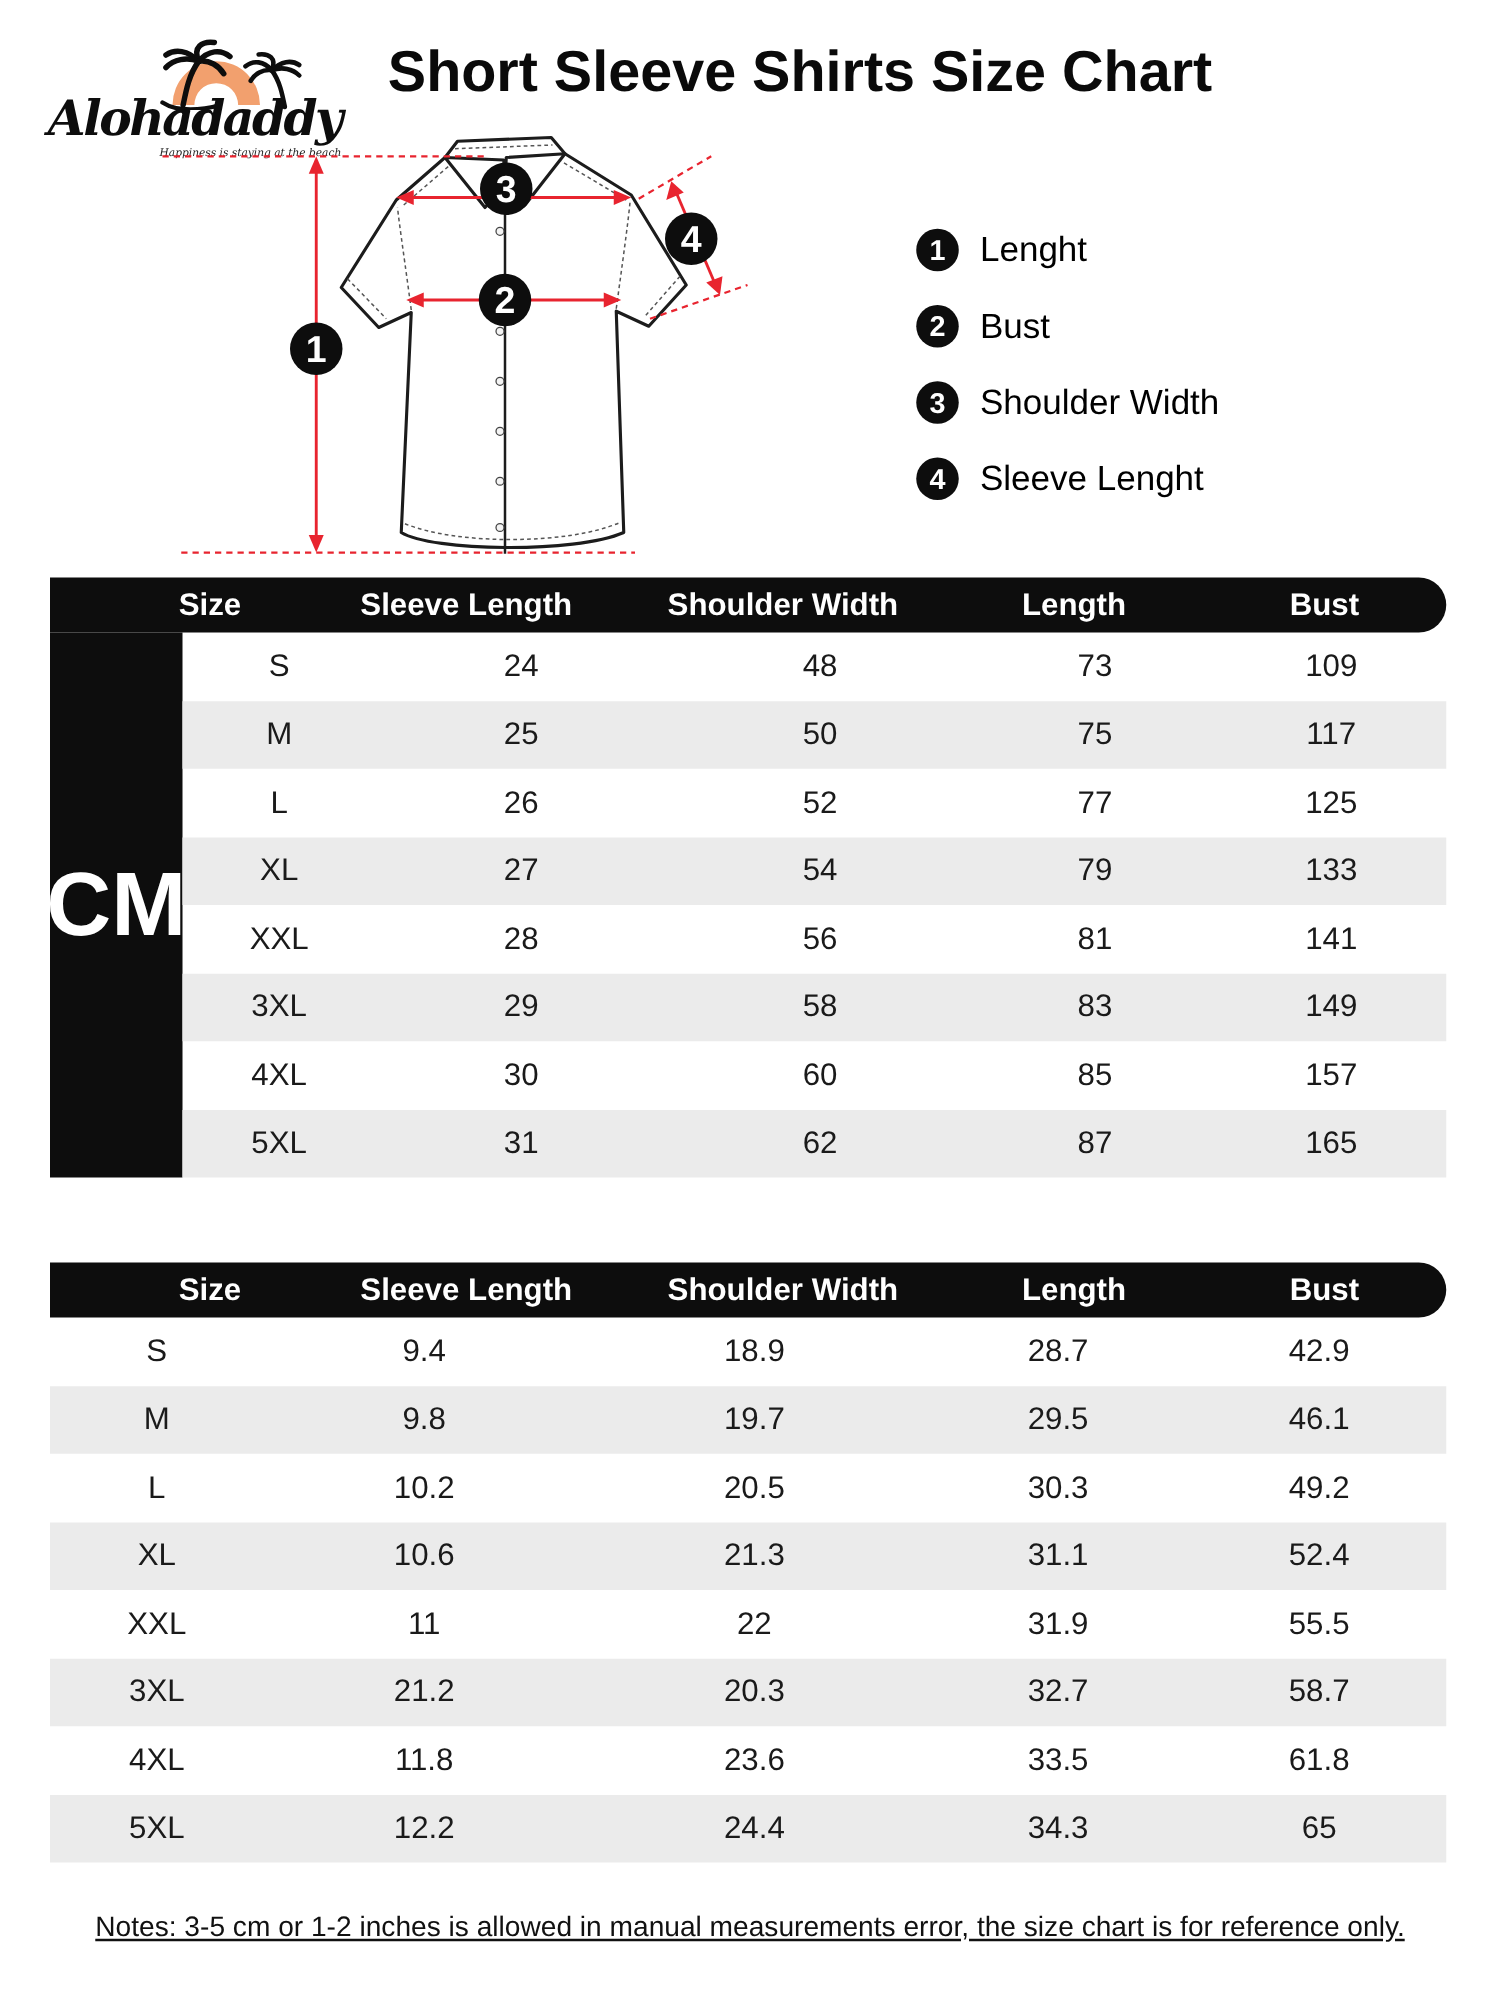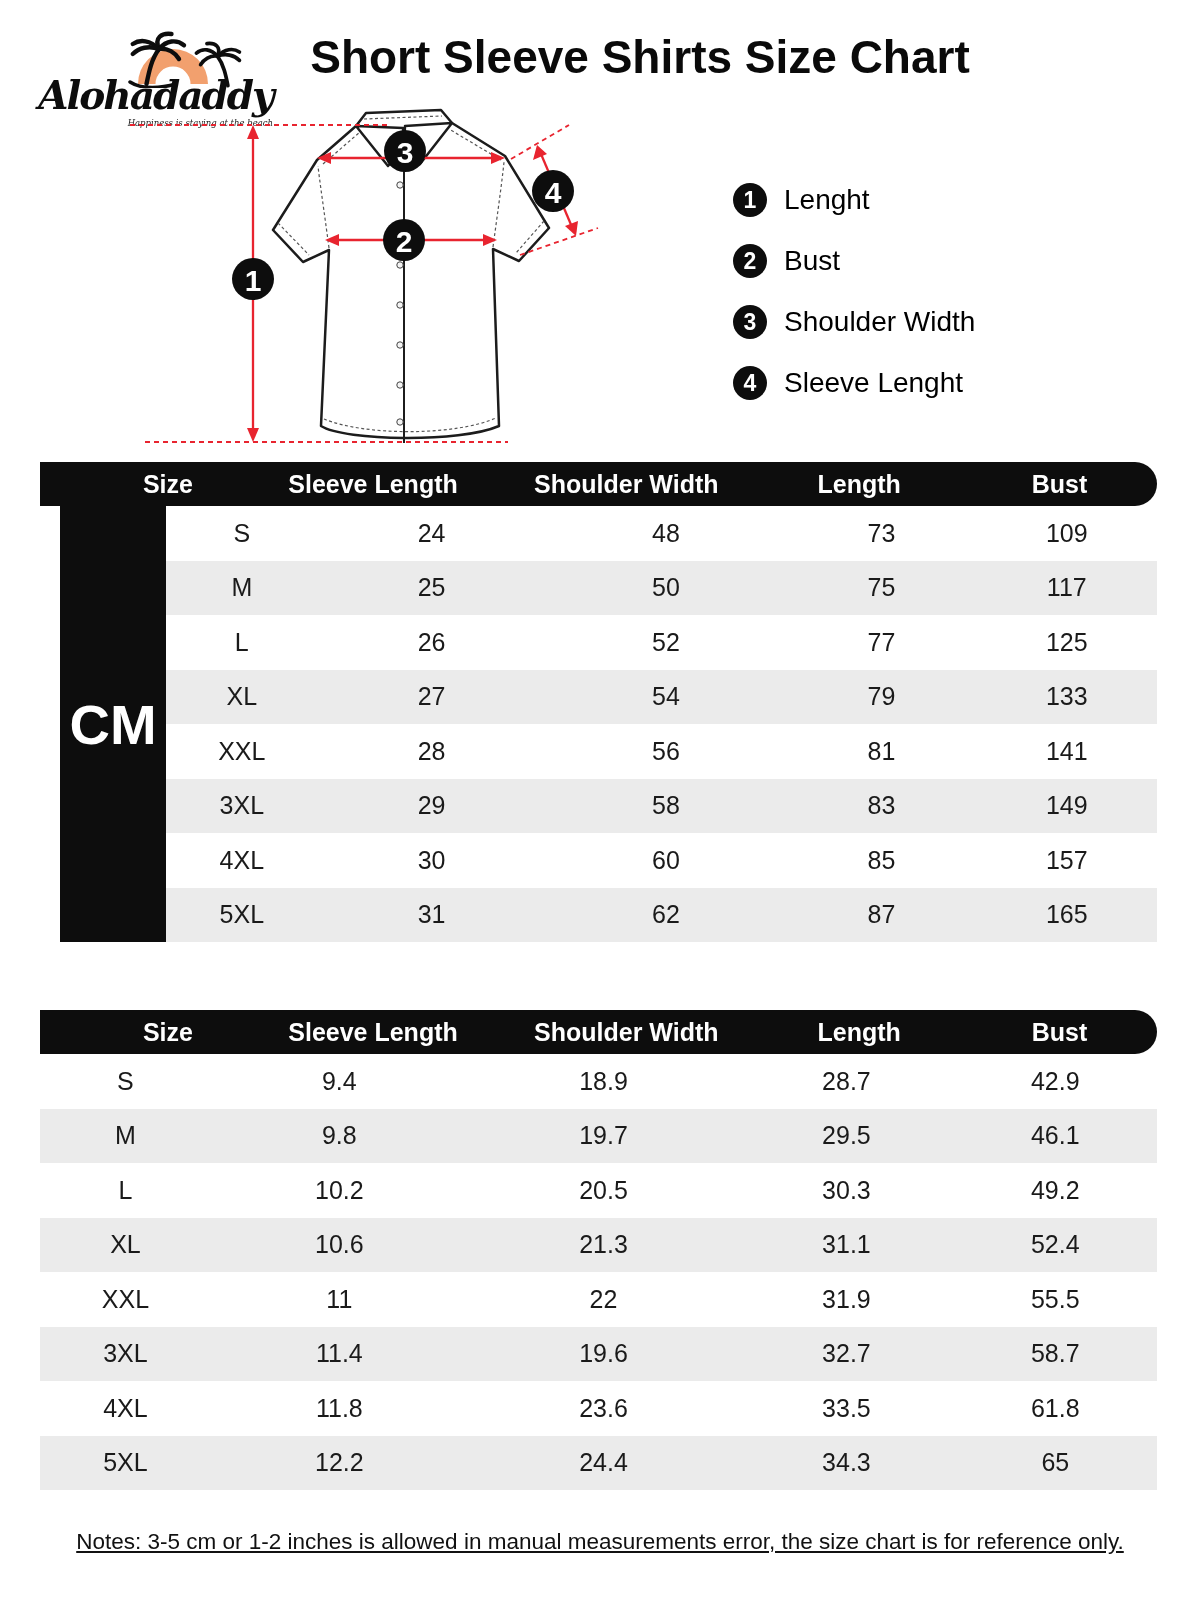--- a/index.html
+++ b/index.html
@@ -41,21 +41,21 @@
   .legend-label{font-size:28px;color:#000;}
 
   
   .size-table{position:absolute;left:40px;width:1117px;}
   .tbl-header{height:44px;background:var(--panel-black,#0d0d0d);color:#fff;
               border-radius:0 26px 26px 0;display:flex;align-items:center;
               padding-left:46px;box-sizing:border-box;font-weight:bold;font-size:25px;}
   .tbl-body{display:flex;}
   .tbl-side{width:106px;flex:0 0 106px;background:var(--panel-black,#0d0d0d);color:#fff;
             display:flex;align-items:center;justify-content:center;font-weight:bold;}
-  .side-cm{font-size:56px;margin-left:20px;}
+  .side-cm{font-size:72px;}
   .side-inch{font-size:38px;letter-spacing:-1px;}
   .tbl-rows{flex:1;}
   .tbl-row{display:flex;height:54.5px;align-items:center;font-size:25px;color:#1a1a1a;}
   .tbl-row:nth-child(even){background:var(--row-alt,#ebebeb);}
   .c{text-align:center;}
   .c1{flex:0 0 15.3%;}
   .c2{flex:0 0 23%;}
   .c3{flex:0 0 24.3%;}
   .c4{flex:0 0 19.2%;}
   .c5{flex:0 0 18.2%;}
@@ -295,22 +295,22 @@
         </div>
         <div class="tbl-row">
           <span class="c c1">XXL</span>
             <span class="c c2">11</span>
             <span class="c c3">22</span>
             <span class="c c4">31.9</span>
             <span class="c c5">55.5</span>
         </div>
         <div class="tbl-row">
           <span class="c c1">3XL</span>
-            <span class="c c2">11.4</span>
-            <span class="c c3">19.6</span>
+            <span class="c c2">21.2</span>
+            <span class="c c3">20.3</span>
             <span class="c c4">32.7</span>
             <span class="c c5">58.7</span>
         </div>
         <div class="tbl-row">
           <span class="c c1">4XL</span>
             <span class="c c2">11.8</span>
             <span class="c c3">23.6</span>
             <span class="c c4">33.5</span>
             <span class="c c5">61.8</span>
         </div>

